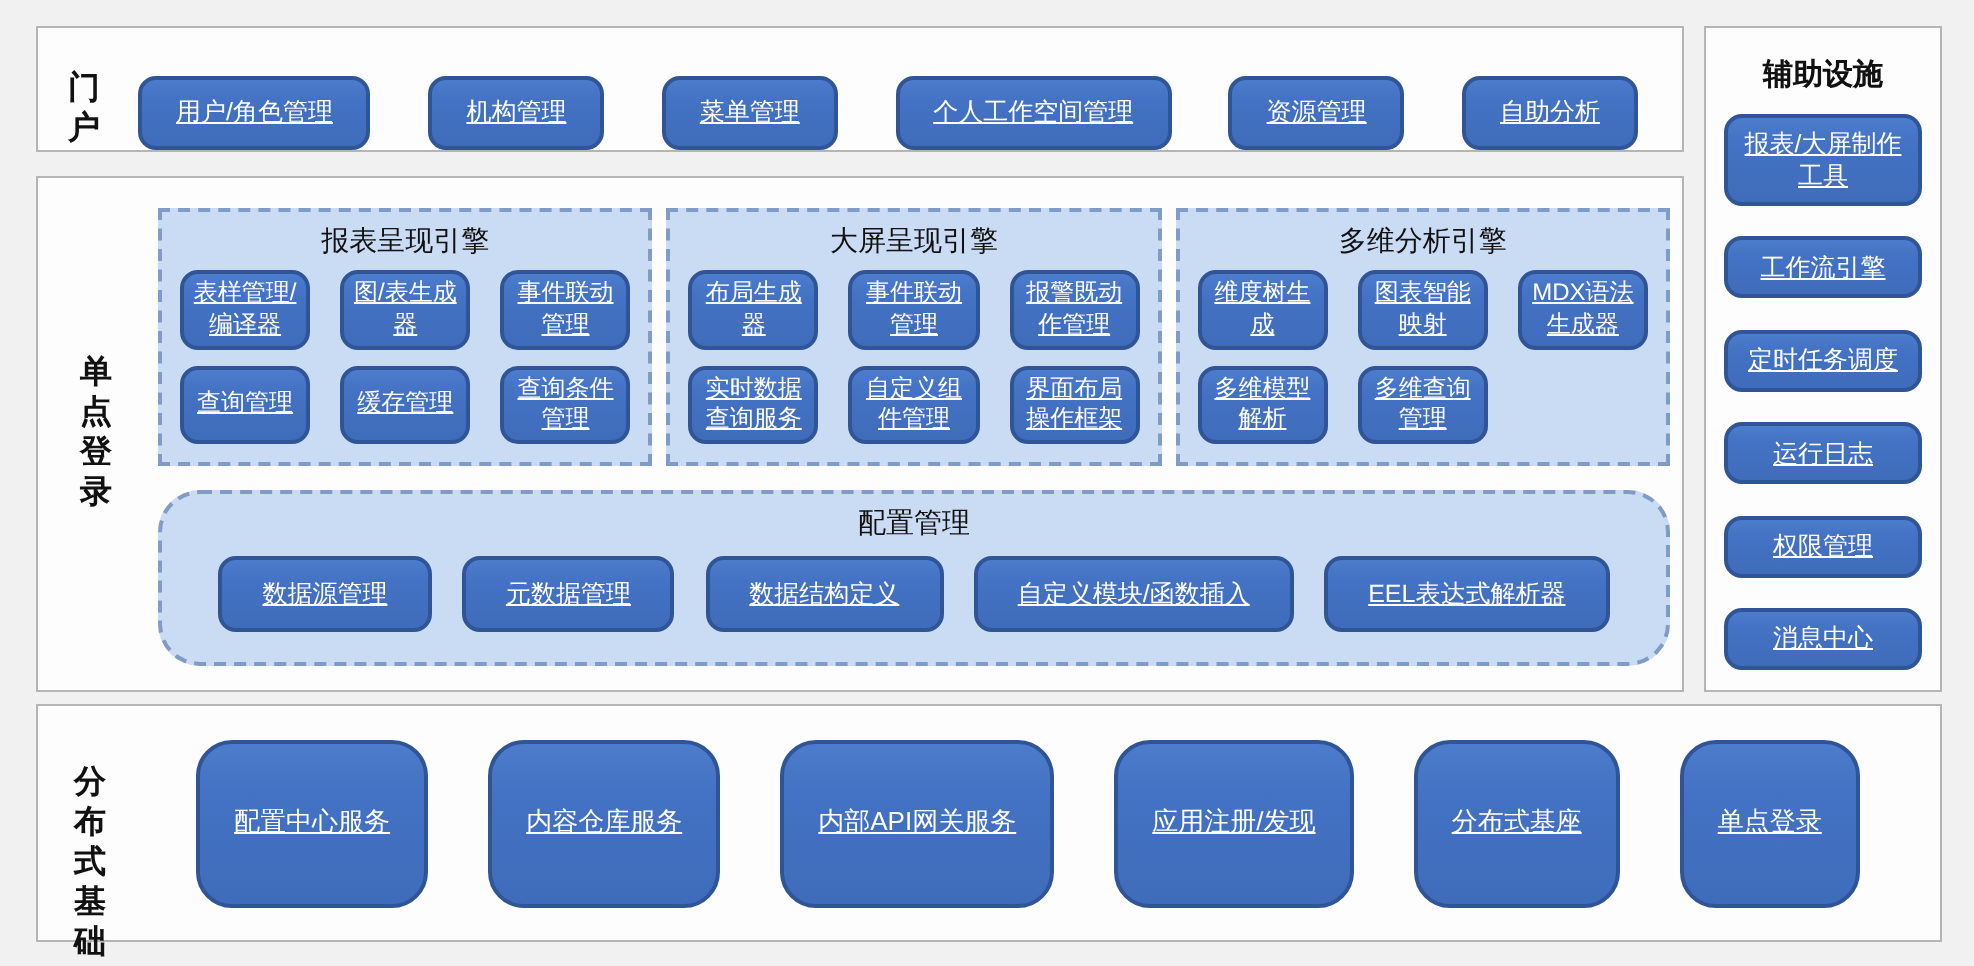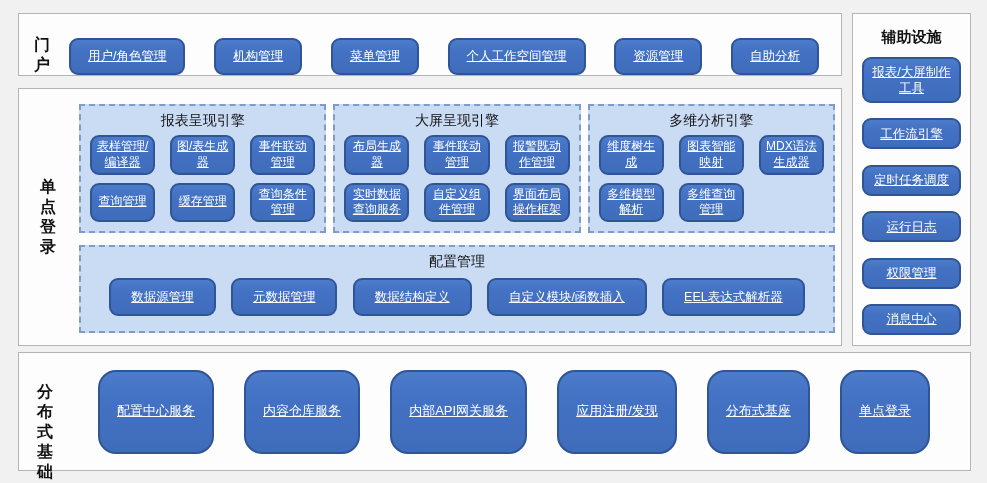--- a/index.html
+++ b/index.html
@@ -28,21 +28,21 @@
   .app-label-col{width:58px;display:flex;align-items:center;justify-content:center;}
   .app-content{flex:1;display:flex;flex-direction:column;padding:15px 6px 12px 2px;}
   .engines-row{display:flex;gap:7px;height:141px;}
   .panel{background:#cadbf4;border:2px dashed #7f9bc6;box-sizing:border-box;
          display:flex;flex-direction:column;padding:2px 9px 9px;}
   .engine{flex:1;}
   .panel-title{text-align:center;font-size:14px;color:#111;padding:4px 0 5px;}
   .engine-grid{flex:1;display:grid;grid-template-columns:repeat(3,1fr);gap:8px 15px;}
   .tile{font-size:12px;padding:2px 3px;}
 
-  .config-panel{margin-top:12px;flex:1;}
+  .config-panel{margin-top:12px;flex:1;border-radius:21px;}
   .config-row{flex:1;display:flex;justify-content:space-evenly;align-items:center;
               padding:2px 4px 6px;}
   .config-btn{height:38px;padding:0 20px;font-size:12.5px;}
 
   
   #aux{left:852px;top:13px;width:119px;height:333px;display:flex;flex-direction:column;
        padding:8px 9px 10px;}
   .aux-title{text-align:center;font-weight:bold;font-size:15px;color:#111;padding:6px 0 10px;}
   .aux-col{flex:1;display:flex;flex-direction:column;justify-content:space-between;gap:12px;}
   .aux-btn{min-height:31px;font-size:12.5px;padding:3px 4px;}

